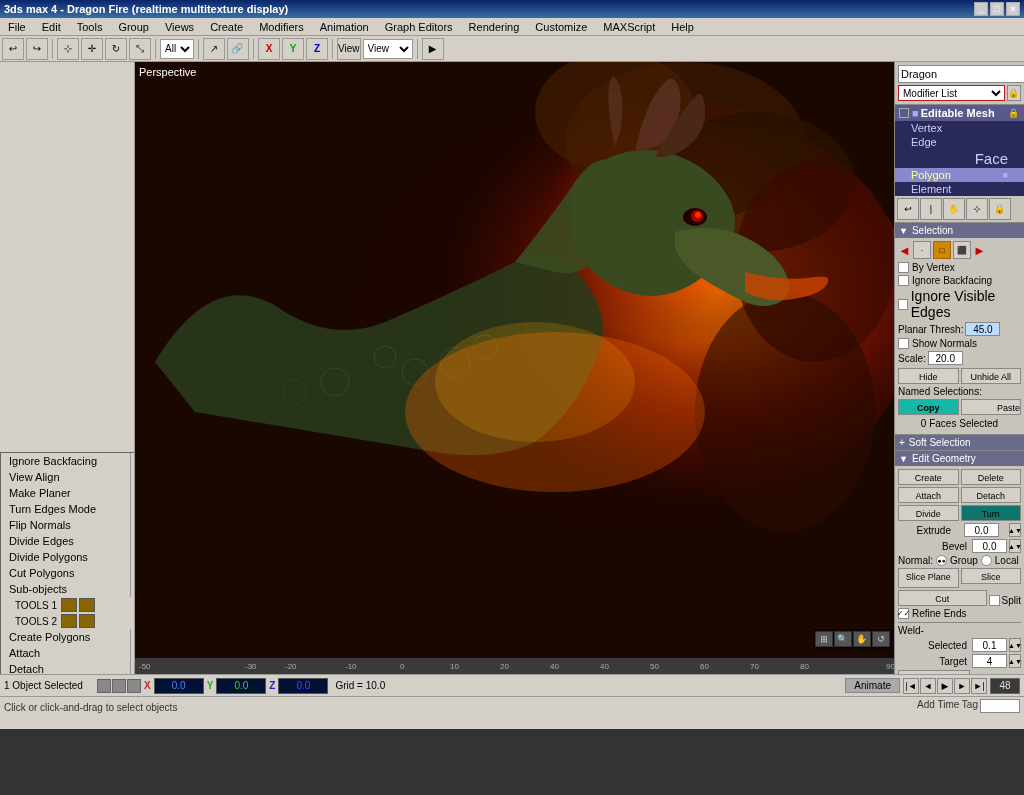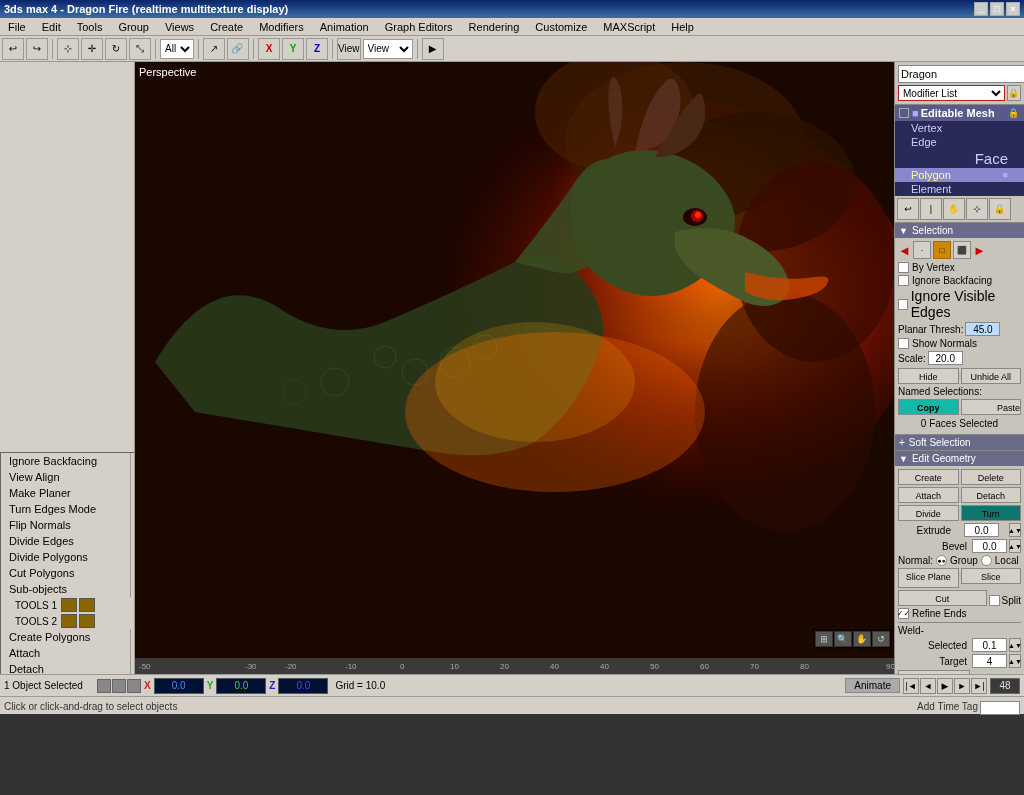--- a/index.html
+++ b/index.html
@@ -898,20 +898,20 @@
     <div class="playback-btn">|◄</div>
     <div class="playback-btn">◄</div>
     <div class="playback-btn">▶</div>
     <div class="playback-btn">►</div>
     <div class="playback-btn">►|</div>
   </div>
 
   <input class="frame-input" value="48" style="width: 30px; height: 16px; background: rgb(58, 58, 58); color: rgb(221, 221, 221); border: 1px solid rgb(102, 102, 102); font-size: 10px; text-align: center;">
 </div>
 
-<div id="bottom-hint-bar" style="height:18px;background:#d4d0c8;border-top:1px solid #999;display:flex;align-items:flex-start;padding:4px 4px;font-size:10px;color:#333;">
+<div id="bottom-hint-bar" style="height:18px;background:#d4d0c8;border-top:1px solid #999;display:flex;align-items:flex-end;padding:16px 4px;font-size:10px;color:#333;">
   <span>Click or click-and-drag to select objects</span>
 
   <div style="margin-left:auto;display:flex;gap:2px;">
     <span style="font-size:10px;color:#333;">Add Time Tag</span>
     <input style="width: 40px; height: 14px; font-size: 10px; background: white; border: 1px solid rgb(136, 136, 136);">
   </div>
 </div>
 
 </body></html>

